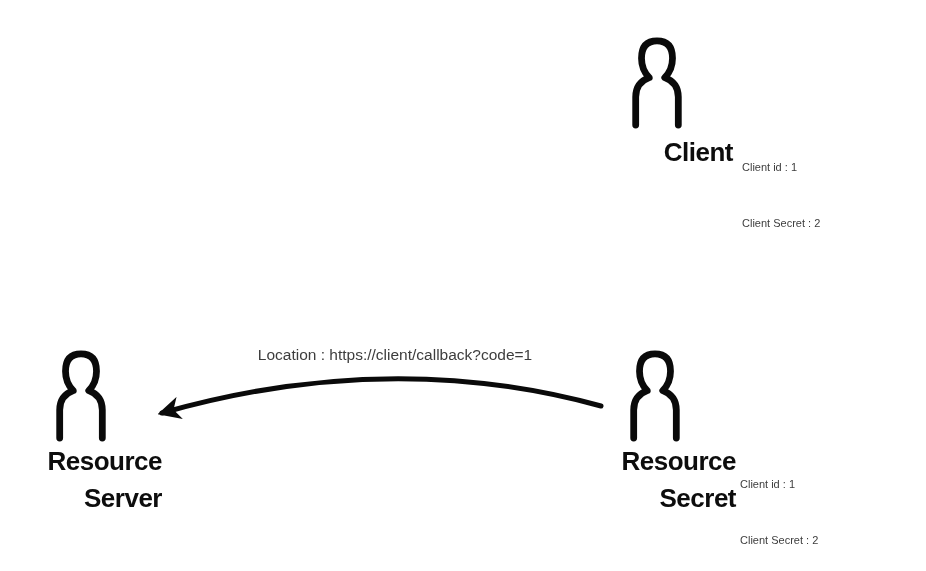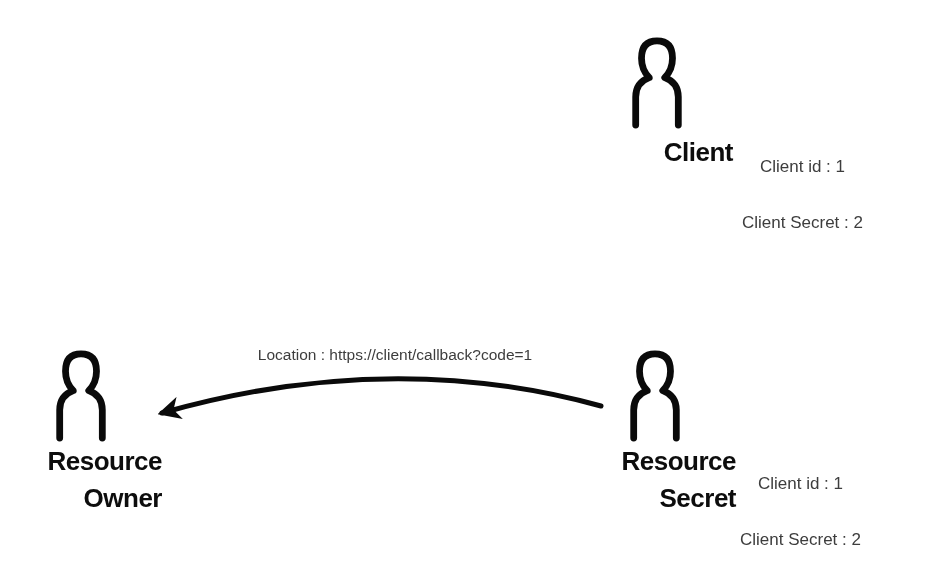--- a/index.html
+++ b/index.html
@@ -6,23 +6,22 @@
   .canvas{
     position:relative;width:926px;height:571px;background:#ffffff;
     font-family:"Liberation Sans",sans-serif;overflow:hidden;
   }
   .abs{position:absolute;}
   .actor-label{
     position:absolute;text-align:right;font-weight:700;color:#0d0d0d;
     font-size:26px;line-height:37px;letter-spacing:-0.5px;
   }
   .info-block{
-    position:absolute;color:#3d3d3d;font-size:17px;line-height:18.5px;
+    position:absolute;color:#3d3d3d;font-size:11px;line-height:18.5px;
     white-space:pre;
-    text-align:center;
   }
   .arrow-label{
     position:absolute;color:#3d3d3d;font-size:15.5px;text-align:center;
   }
   .person-icon{display:block;}
   .person-icon path{
     fill:none;stroke:#0a0a0a;stroke-width:7;
     stroke-linecap:round;stroke-linejoin:round;
   }
   svg.overlay{position:absolute;left:0;top:0;pointer-events:none;}
@@ -50,21 +49,21 @@
   <div class="info-block" style="left:742px;top:121px;">
     <div>Client id : 1</div>
     <div>Client Secret : 2</div>
   </div>
 
   <svg class="person-icon abs" style="left:50px;top:347px;" width="62" height="95" viewBox="0 0 64 98">
     <path d="M 10 94 L 10 65 Q 10 50 24 45 Q 16 37 16 25 Q 16 7 32 7 Q 48 7 48 25 Q 48 37 40 45 Q 54 50 54 65 L 54 94"></path>
   </svg>
   <div class="actor-label" style="left:0px;top:443px;width:162px;">
     <div>Resource</div>
-    <div>Owner</div>
+    <div>Server</div>
   </div>
 
   <svg class="person-icon abs" style="left:624px;top:347px;" width="62" height="95" viewBox="0 0 64 98">
     <path d="M 10 94 L 10 65 Q 10 50 24 45 Q 16 37 16 25 Q 16 7 32 7 Q 48 7 48 25 Q 48 37 40 45 Q 54 50 54 65 L 54 94"></path>
   </svg>
   <div class="actor-label" style="left:574px;top:443px;width:162px;">
     <div>Resource</div>
     <div>Secret</div>
   </div>
   <div class="info-block" style="left:740px;top:438px;">

